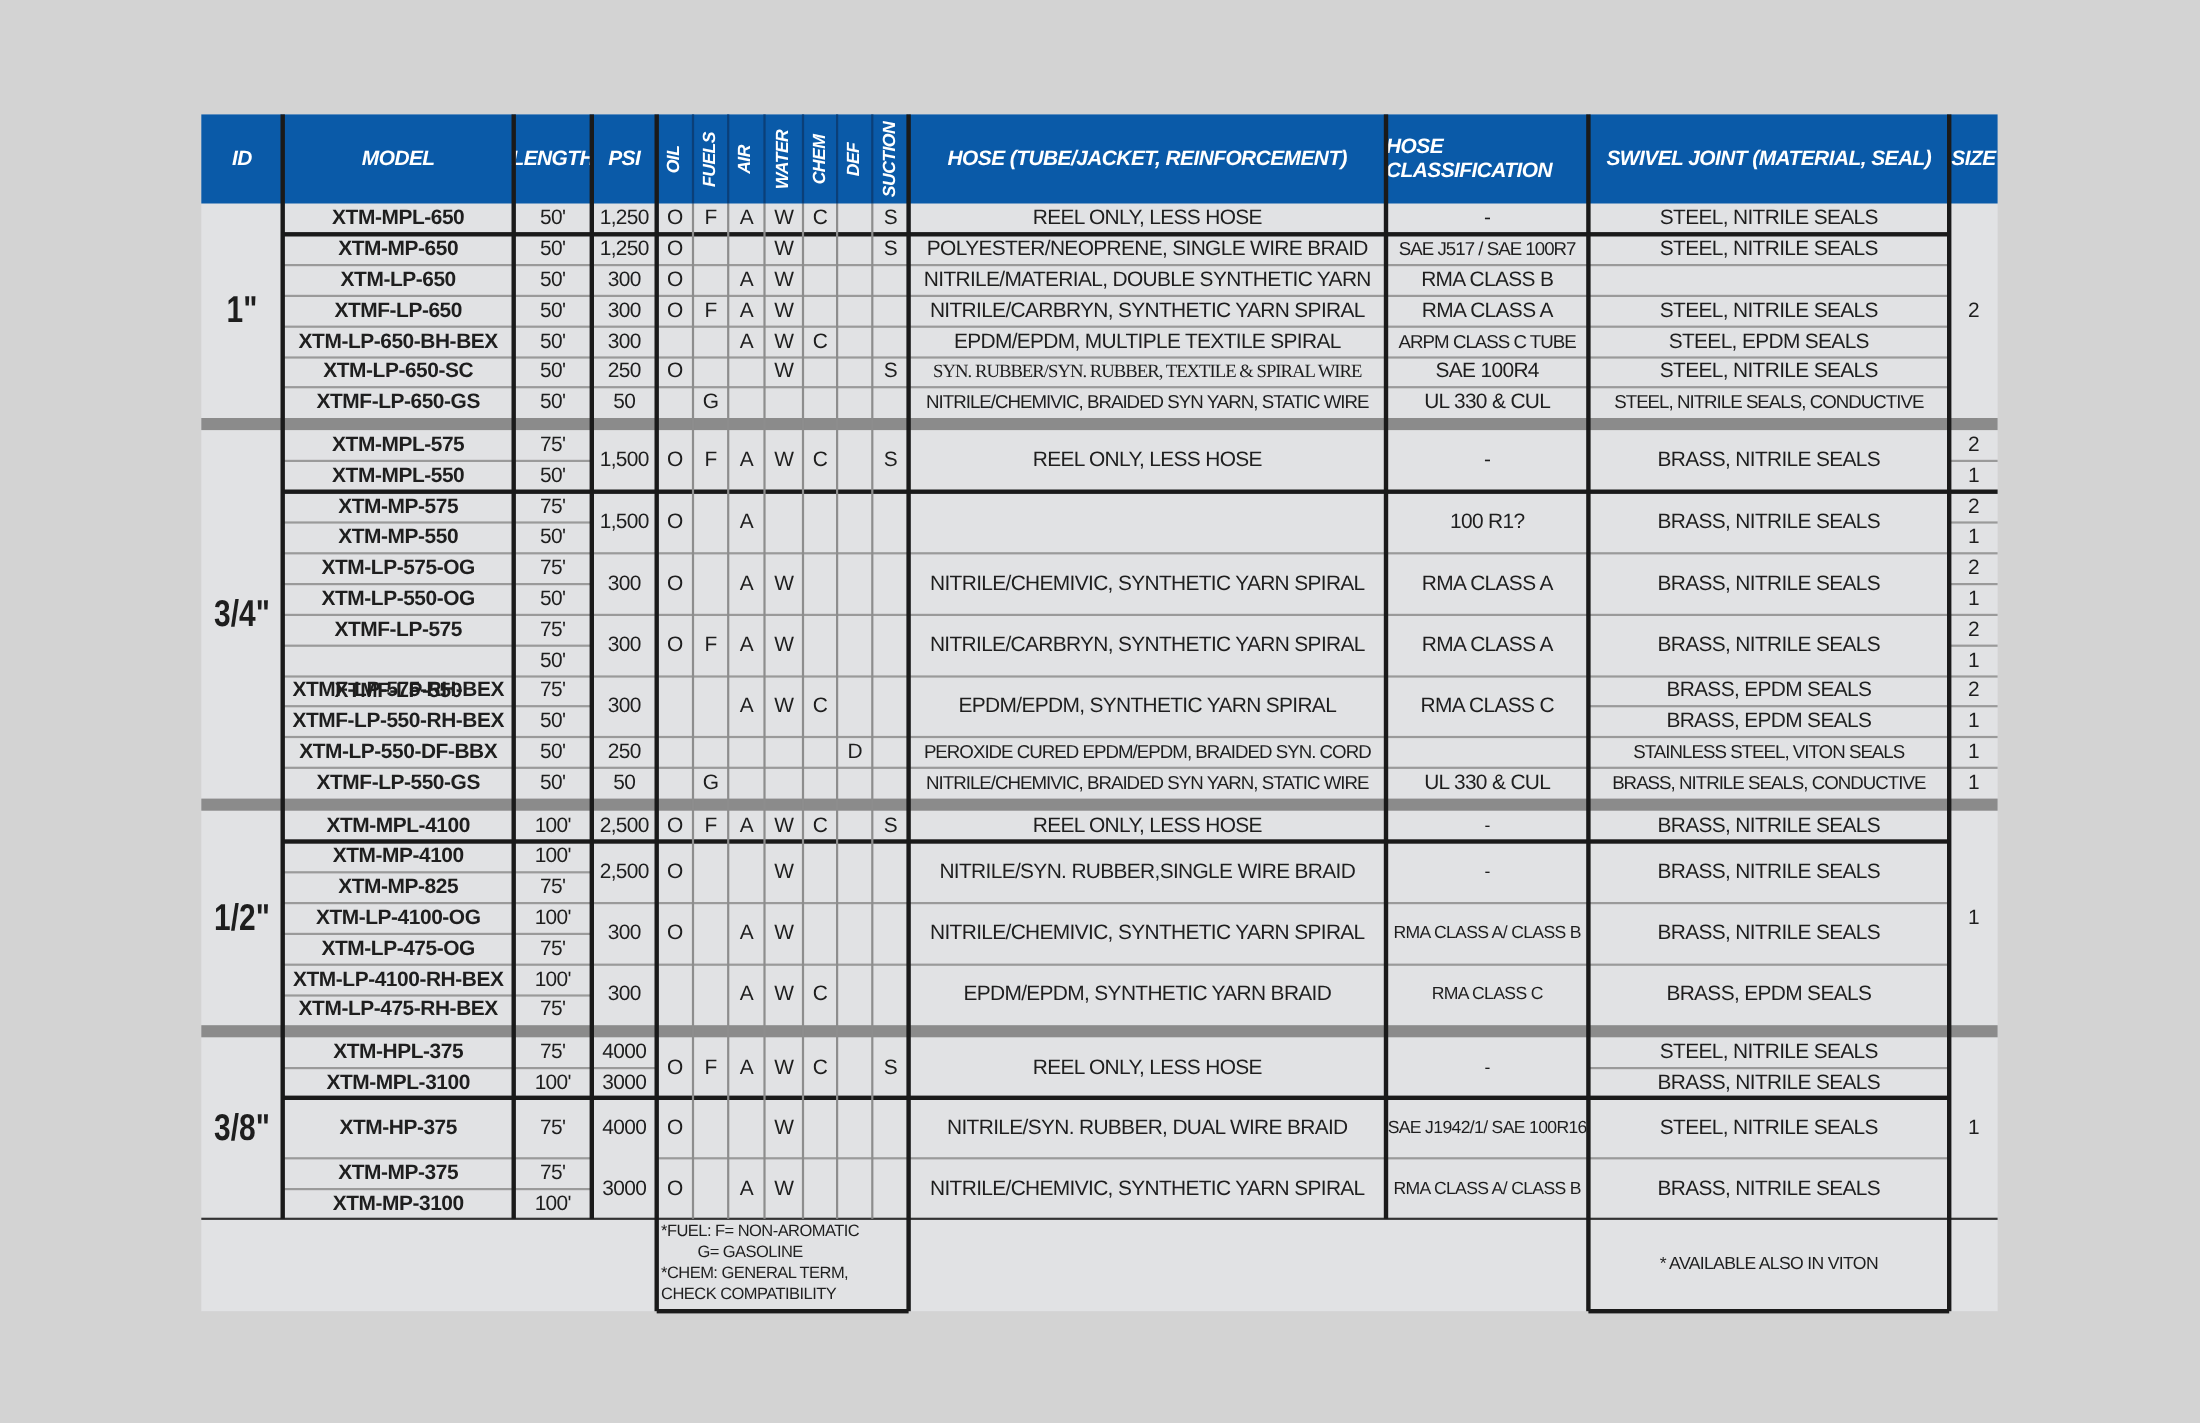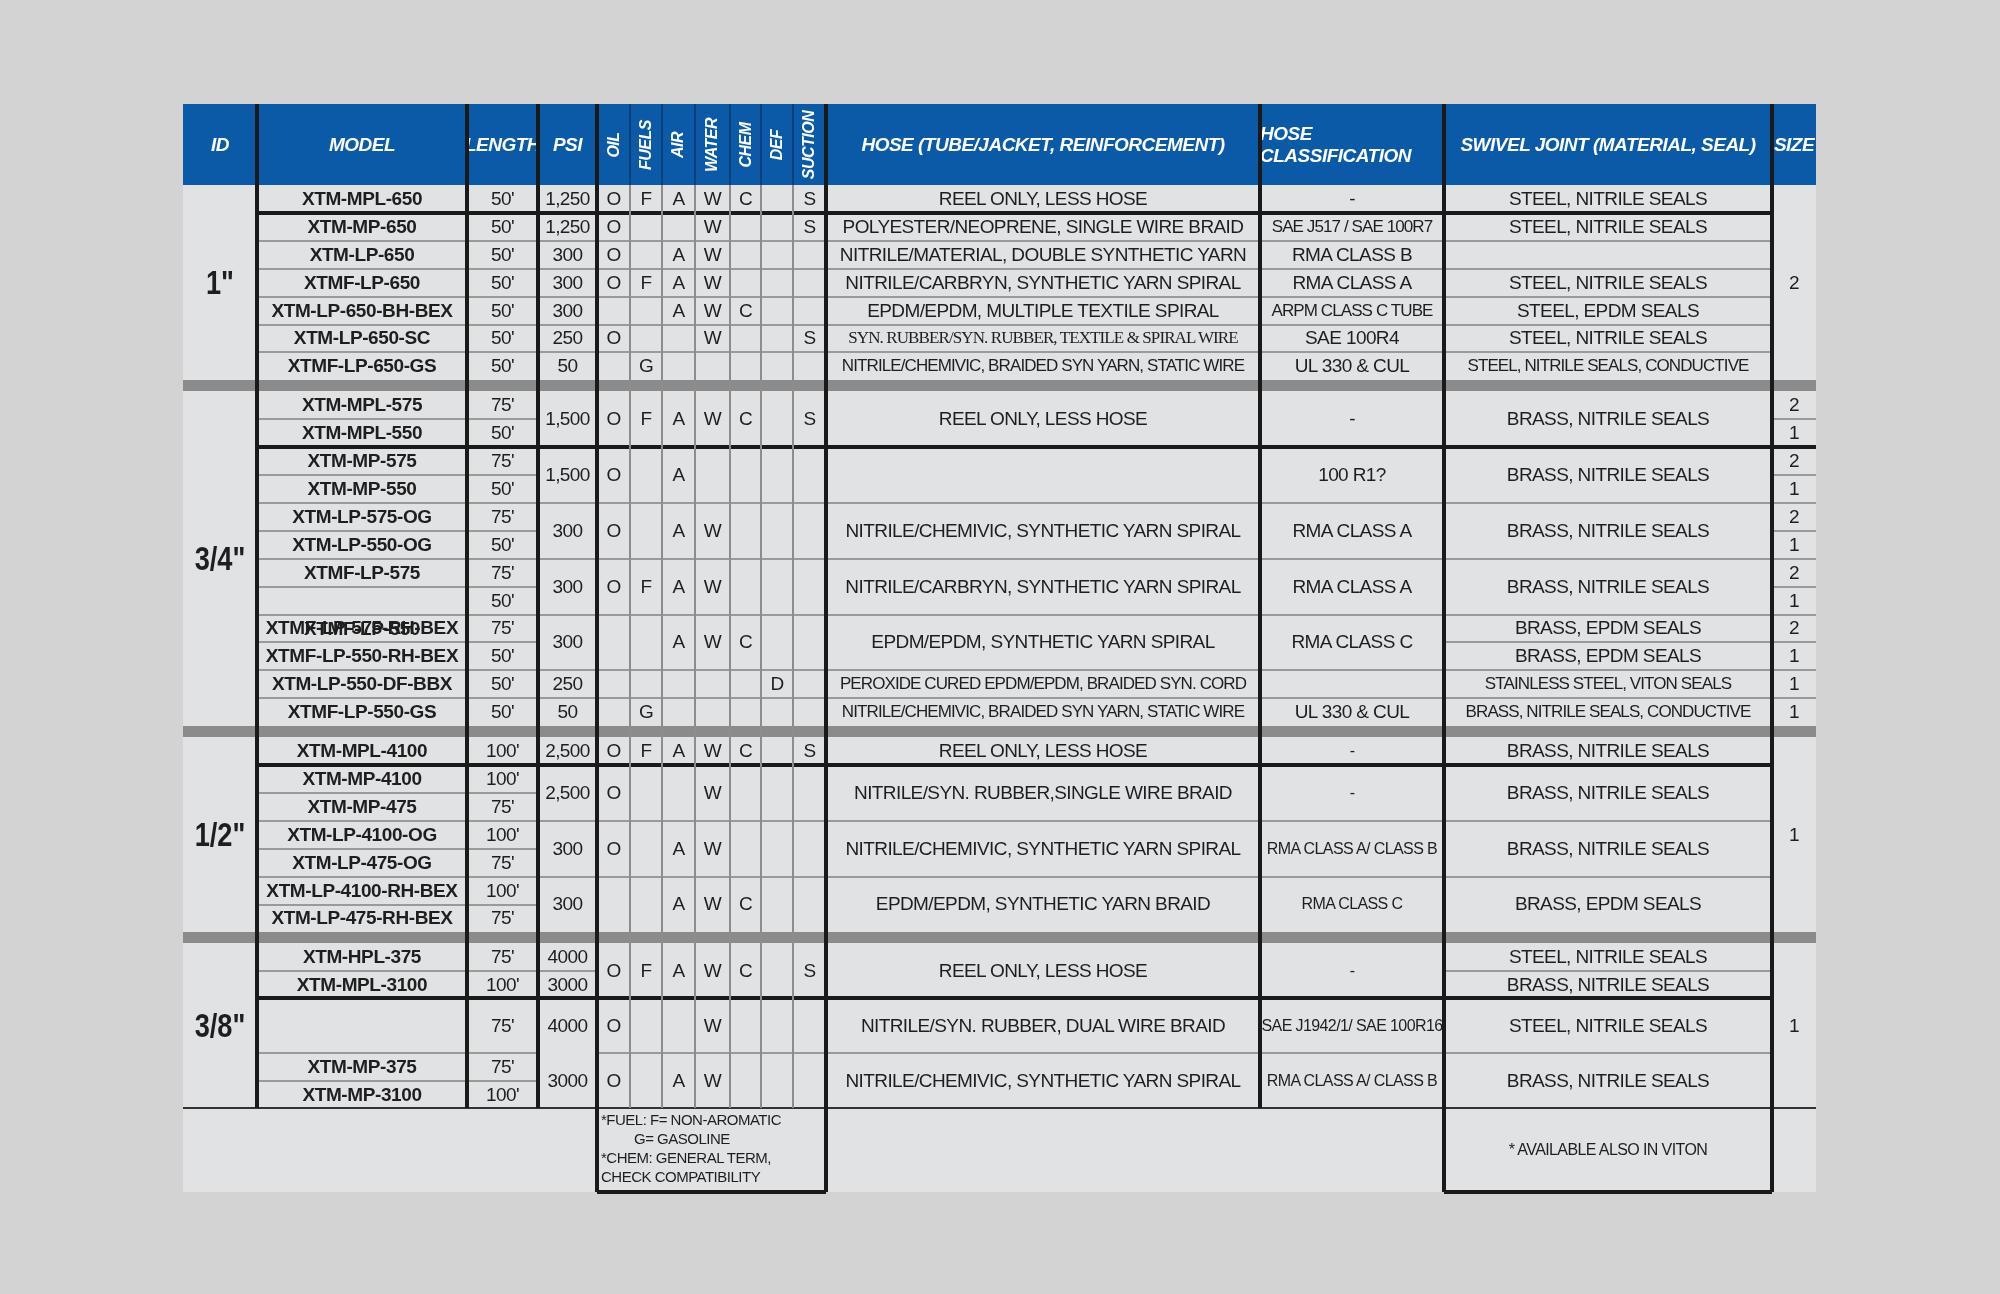--- a/index.html
+++ b/index.html
@@ -295,21 +295,21 @@
     <div class="cell t" style="left: 1077px; top: 594.2px; width: 184px; height: 27.9px;">UL 330 &amp; CUL</div>
     <div class="cell tn" style="left: 1261px; top: 594.2px; width: 328px; height: 27.9px;">BRASS, NITRILE SEALS, CONDUCTIVE</div>
     <div class="hline" style="left: 355px; top: 593.2px; width: 1234px;"></div>
     <div class="band" style="left: 0px; top: 622.1px;"></div>
     <div class="cell id" style="left: 0px; top: 633.1px; width: 74px; height: 195.3px;">1/2"</div>
     <div class="cell model" style="left: 74px; top: 633.1px; width: 210px; height: 27.9px;">XTM-MPL-4100</div>
     <div class="cell t" style="left: 284px; top: 633.1px; width: 71px; height: 27.9px;">100'</div>
     <div class="cell model" style="left: 74px; top: 661px; width: 210px; height: 27.9px;">XTM-MP-4100</div>
     <div class="cell t" style="left: 284px; top: 661px; width: 71px; height: 27.9px;">100'</div>
     <div class="hthick" style="left: 74px; top: 659px; width: 281px;"></div>
-    <div class="cell model" style="left: 74px; top: 688.9px; width: 210px; height: 27.9px;">XTM-MP-475</div>
+    <div class="cell model" style="left: 74px; top: 688.9px; width: 210px; height: 27.9px;">XTM-MP-825</div>
     <div class="cell t" style="left: 284px; top: 688.9px; width: 71px; height: 27.9px;">75'</div>
     <div class="hline" style="left: 74px; top: 687.9px; width: 281px;"></div>
     <div class="cell model" style="left: 74px; top: 716.8px; width: 210px; height: 27.9px;">XTM-LP-4100-OG</div>
     <div class="cell t" style="left: 284px; top: 716.8px; width: 71px; height: 27.9px;">100'</div>
     <div class="hline" style="left: 74px; top: 715.8px; width: 281px;"></div>
     <div class="cell model" style="left: 74px; top: 744.7px; width: 210px; height: 27.9px;">XTM-LP-475-OG</div>
     <div class="cell t" style="left: 284px; top: 744.7px; width: 71px; height: 27.9px;">75'</div>
     <div class="hline" style="left: 74px; top: 743.7px; width: 281px;"></div>
     <div class="cell model" style="left: 74px; top: 772.6px; width: 210px; height: 27.9px;">XTM-LP-4100-RH-BEX</div>
     <div class="cell t" style="left: 284px; top: 772.6px; width: 71px; height: 27.9px;">100'</div>
@@ -367,20 +367,21 @@
     <div class="cell t" style="left: 1589px; top: 633.1px; width: 44px; height: 195.3px;">1</div>
     <div class="band" style="left: 0px; top: 828.4px;"></div>
     <div class="cell id" style="left: 0px; top: 839.4px; width: 74px; height: 165px;">3/8"</div>
     <div class="cell model" style="left: 74px; top: 839.4px; width: 210px; height: 27.5px;">XTM-HPL-375</div>
     <div class="cell t" style="left: 284px; top: 839.4px; width: 71px; height: 27.5px;">75'</div>
     <div class="cell t" style="left: 355px; top: 839.4px; width: 59px; height: 27.5px;">4000</div>
     <div class="cell model" style="left: 74px; top: 866.9px; width: 210px; height: 27.5px;">XTM-MPL-3100</div>
     <div class="cell t" style="left: 284px; top: 866.9px; width: 71px; height: 27.5px;">100'</div>
     <div class="cell t" style="left: 355px; top: 866.9px; width: 59px; height: 27.5px;">3000</div>
     <div class="hline" style="left: 74px; top: 865.9px; width: 340px;"></div>
+    <div class="cell model" style="left: 74px; top: 894.4px; width: 210px; height: 55px;">XTM-HP-375</div>
     <div class="cell t" style="left: 284px; top: 894.4px; width: 71px; height: 55px;">75'</div>
     <div class="cell t" style="left: 355px; top: 894.4px; width: 59px; height: 55px;">4000</div>
     <div class="hthick" style="left: 74px; top: 892.4px; width: 340px;"></div>
     <div class="cell model" style="left: 74px; top: 949.4px; width: 210px; height: 27.5px;">XTM-MP-375</div>
     <div class="cell t" style="left: 284px; top: 949.4px; width: 71px; height: 27.5px;">75'</div>
     <div class="hline" style="left: 74px; top: 948.4px; width: 281px;"></div>
     <div class="cell model" style="left: 74px; top: 976.9px; width: 210px; height: 27.5px;">XTM-MP-3100</div>
     <div class="cell t" style="left: 284px; top: 976.9px; width: 71px; height: 27.5px;">100'</div>
     <div class="hline" style="left: 74px; top: 975.9px; width: 281px;"></div>
     <div class="cell t" style="left: 414px; top: 839.4px; width: 33px; height: 55px;">O</div>

